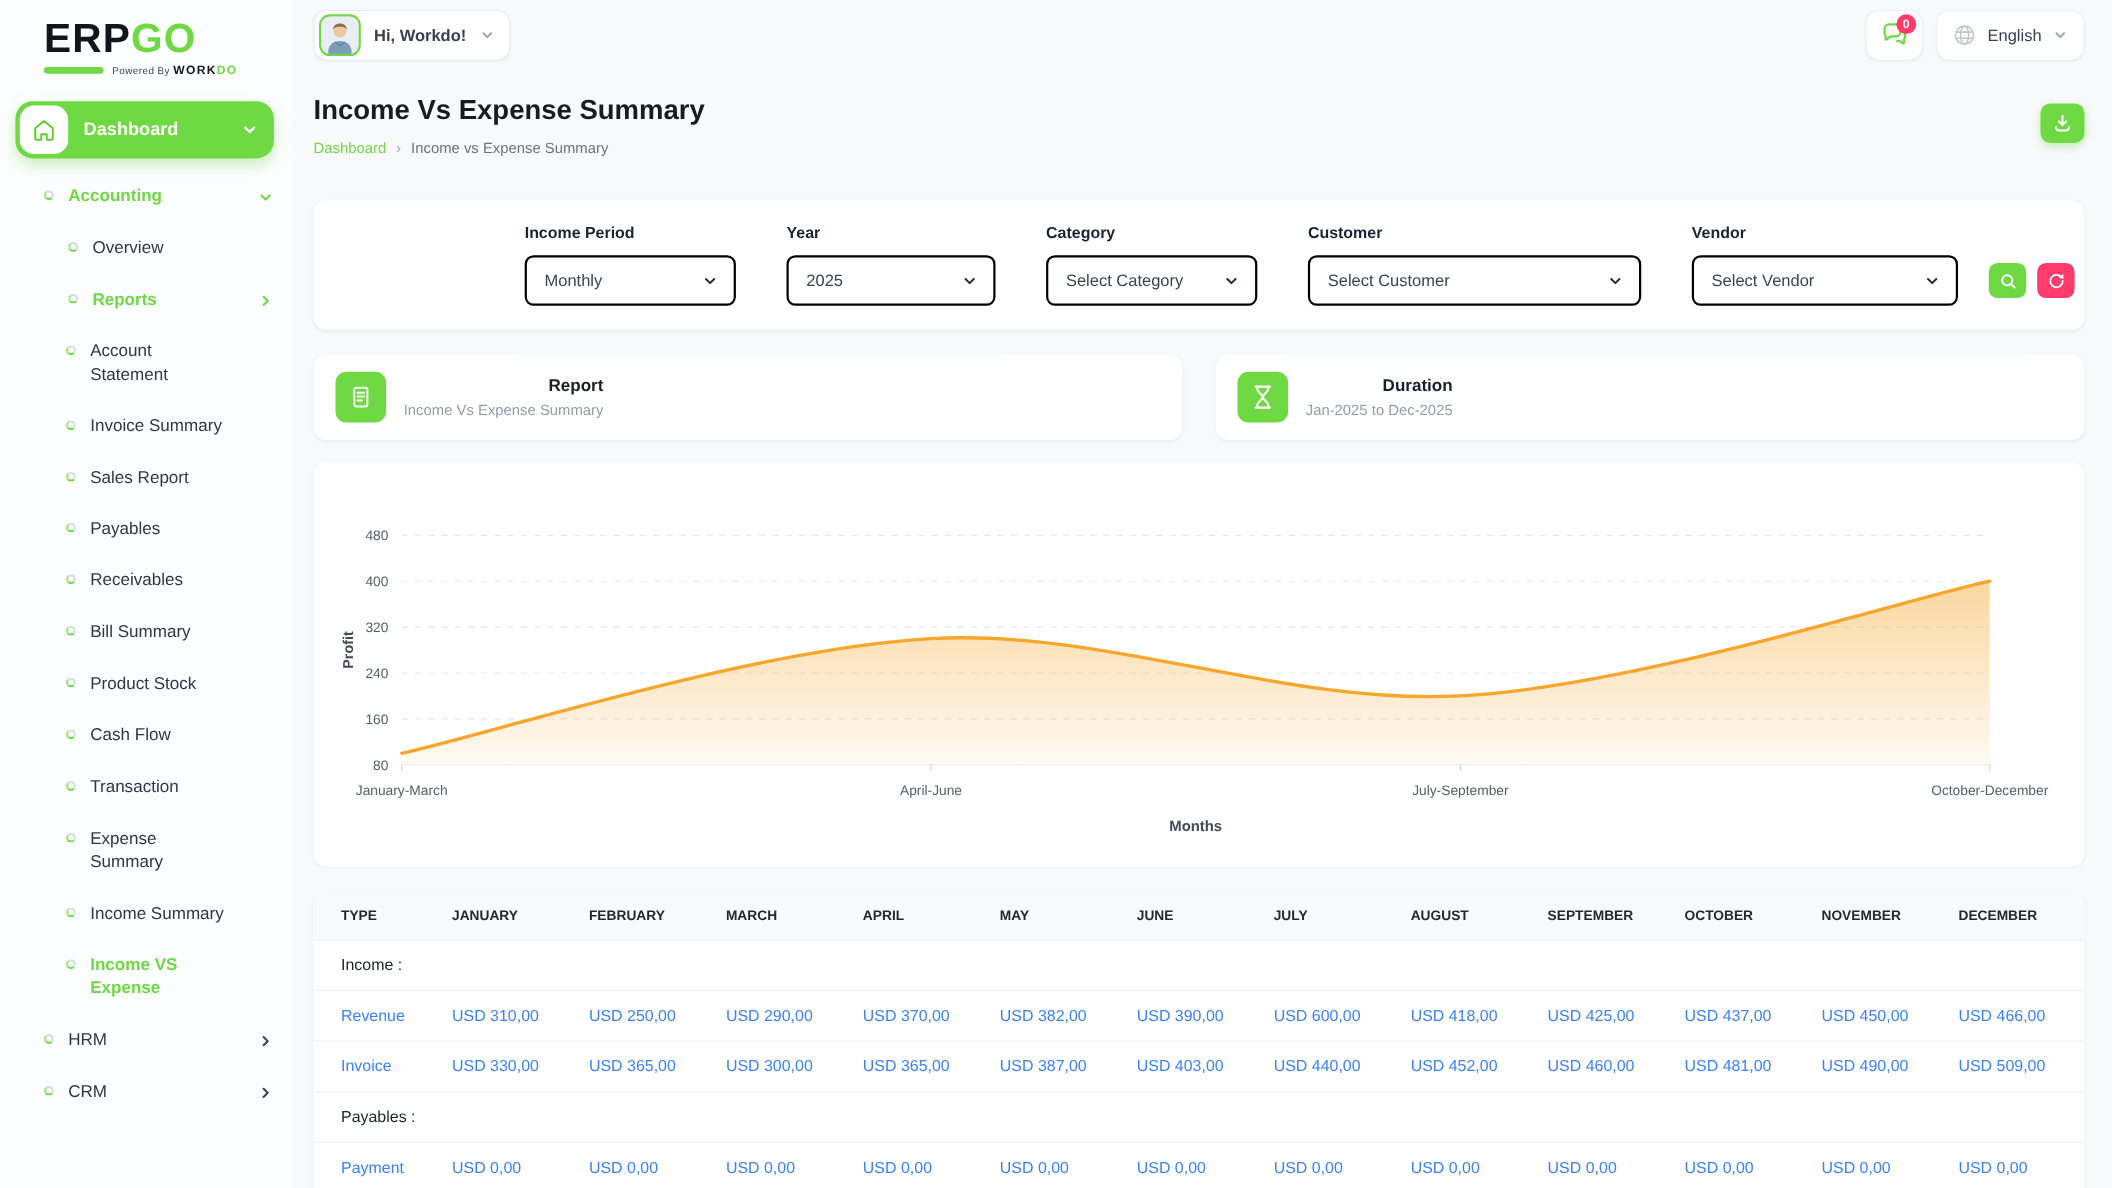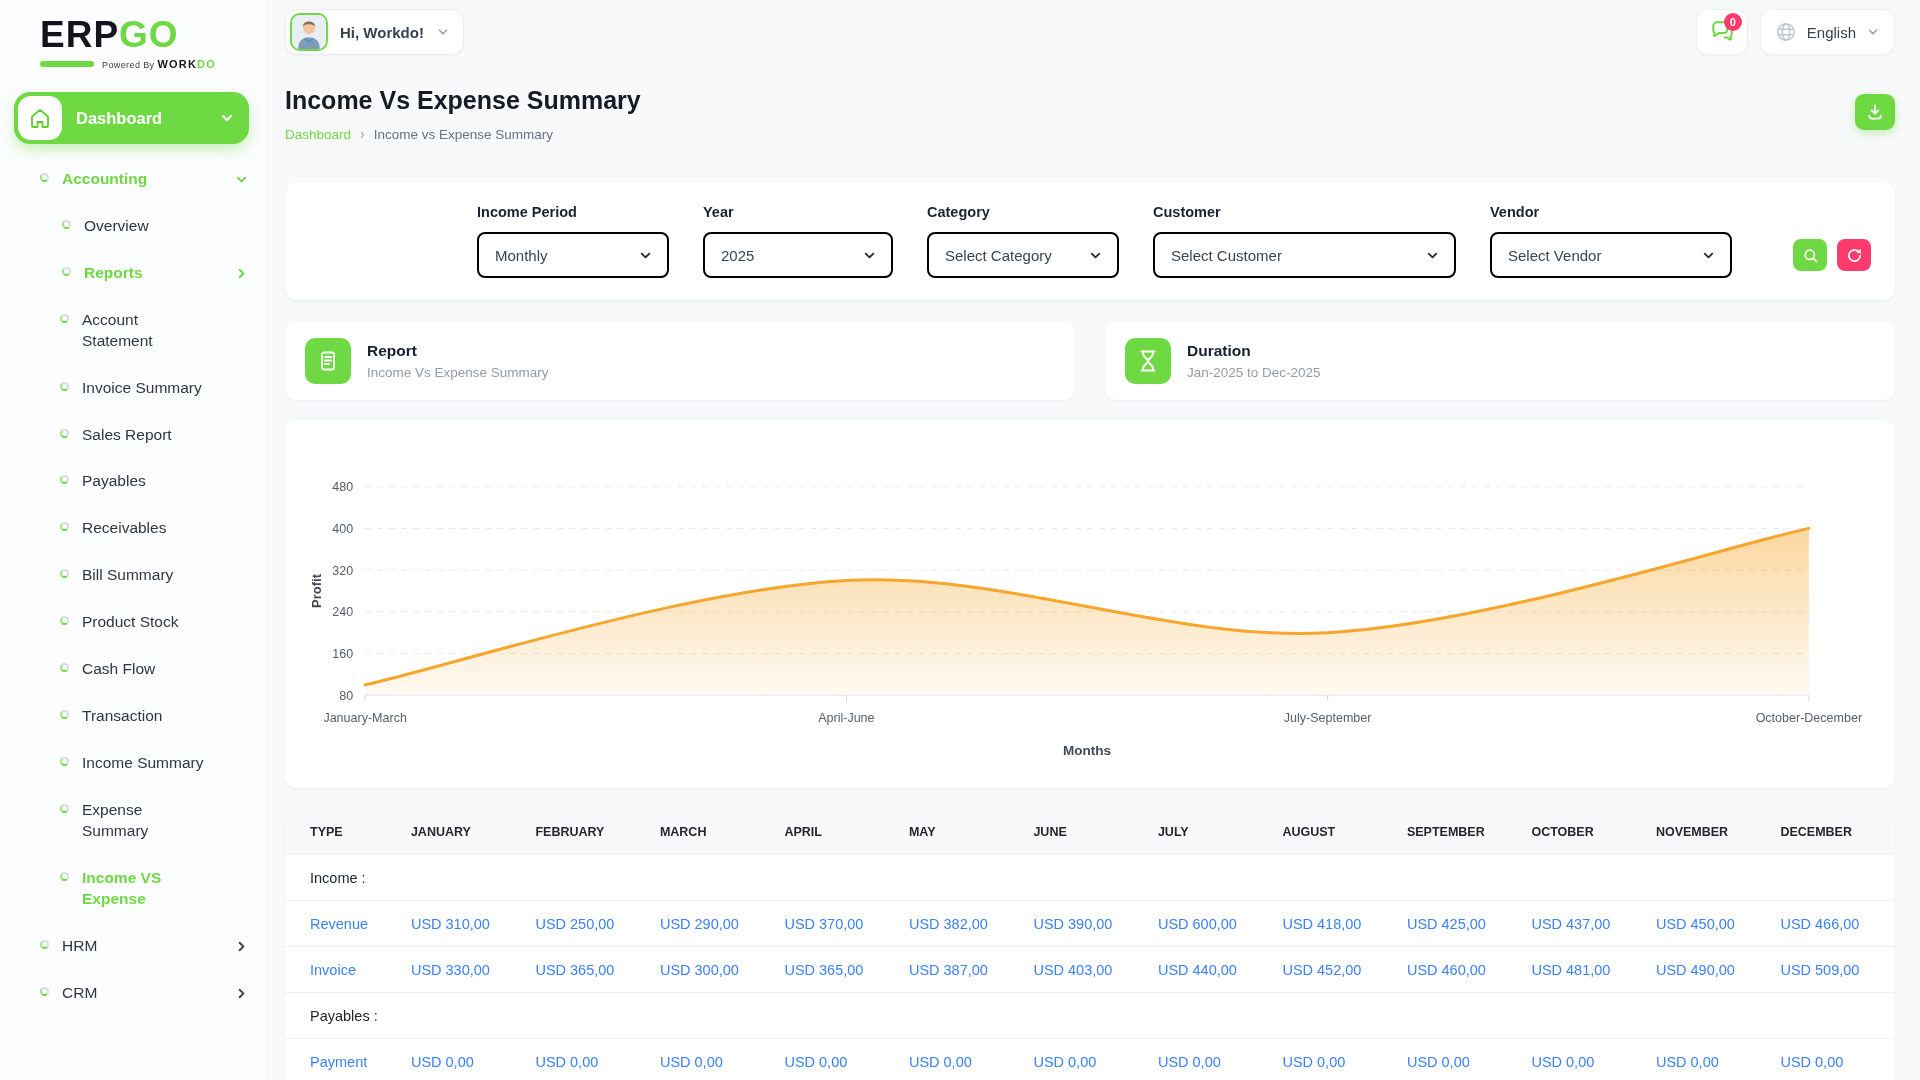--- a/index.html
+++ b/index.html
@@ -63,36 +63,36 @@
   .page-title { font-size:25px; margin:0; color:#161b26; font-weight:700; }
   .breadcrumb { margin-top:11px; font-size:13.5px; display:flex; gap:9px; align-items:center; }
   .bc-link { color:#6fd943; cursor:pointer; }
   .bc-sep { color:#a0a6ae; font-size:14px; }
   .bc-cur { color:#6a7280; }
   .dl-btn { width:40px; height:36px; border:none; border-radius:9px; background:#6fd943; display:flex; align-items:center;
     justify-content:center; cursor:pointer; margin-top:8px; box-shadow:0 3px 8px rgba(111,217,67,.4); }
 
   .filter-card { margin-top:40px; background:#fff; border-radius:12px; box-shadow:0 1px 3px rgba(16,24,40,.06);
     padding:22px 24px 22px 192px; display:flex; align-items:flex-end; }
-  #filters { display:flex; gap:34px; flex:1; }
+  #filters { display:flex; gap:46px; flex:1; }
   .flabel { font-weight:700; font-size:14.5px; color:#1c2330; margin-bottom:12px; }
   .sel { height:46px; border:2px solid #000000; border-radius:8px; background:#fff; cursor:pointer;
     display:flex; align-items:center; justify-content:space-between; padding:0 14px 0 16px; font-size:15px; color:#3a4350; }
   .sel .schev { width:15px; height:15px; color:#272e38; }
   .field:nth-child(1) .sel { width:192px; }
   .field:nth-child(2) .sel { width:190px; }
   .field:nth-child(3) .sel { width:192px; }
   .field:nth-child(4) .sel { width:303px; }
   .field:nth-child(5) .sel { width:242px; }
   .filter-actions { display:flex; gap:10px; align-items:center; margin:0 0 7px 28px; }
   .btn-ico { width:34px; height:32px; border:none; border-radius:8px; display:flex; align-items:center; justify-content:center; cursor:pointer; }
   .btn-search { background:#6fd943; }
   .btn-reset { background:#ff3a6d; }
 
-  .cards-row { display:flex; gap:30px; margin-top:22px; }
+  .cards-row { display:flex; gap:30px; margin-top:22px;text-align:right; }
   .sum-card { flex:1; background:#fff; border-radius:12px; box-shadow:0 1px 3px rgba(16,24,40,.05);
     display:flex; align-items:center; gap:16px; padding:16px 20px; height:78px; }
   .sum-ico { width:46px; height:46px; border-radius:10px; background:#6fd943; display:flex; align-items:center; justify-content:center; flex:0 0 auto; }
   .sum-title { font-size:15.5px; font-weight:700; color:#1a202b; margin-bottom:5px; }
   .sum-sub { font-size:13.5px; color:#949ca7; }
 
   .chart-card { margin-top:20px; background:#fff; border-radius:12px; box-shadow:0 1px 3px rgba(16,24,40,.05);
     padding:24px 22px 6px; height:368px; }
   #chart { width:100%; height:100%; display:block; }
 
@@ -182,25 +182,25 @@
         <div class="side-item lvl3">
           <span class="bullet"></span>
           <span class="lab">Cash Flow</span>
         </div>
         <div class="side-item lvl3">
           <span class="bullet"></span>
           <span class="lab">Transaction</span>
         </div>
         <div class="side-item lvl3">
           <span class="bullet"></span>
+          <span class="lab">Expense Summary</span>
+        </div>
+        <div class="side-item lvl3">
+          <span class="bullet"></span>
           <span class="lab">Income Summary</span>
-        </div>
-        <div class="side-item lvl3">
-          <span class="bullet"></span>
-          <span class="lab">Expense Summary</span>
         </div>
         <div class="side-item lvl3 active">
           <span class="bullet"></span>
           <span class="lab">Income VS Expense</span>
         </div>
         <div class="side-item lvl1">
           <span class="bullet"></span>
           <span class="lab">HRM</span>
           <span class="sch"><svg viewBox="0 0 16 16" fill="none" stroke="currentColor" stroke-width="2" stroke-linecap="round" stroke-linejoin="round">
               <path d="M6 4l4 4-4 4"></path>

